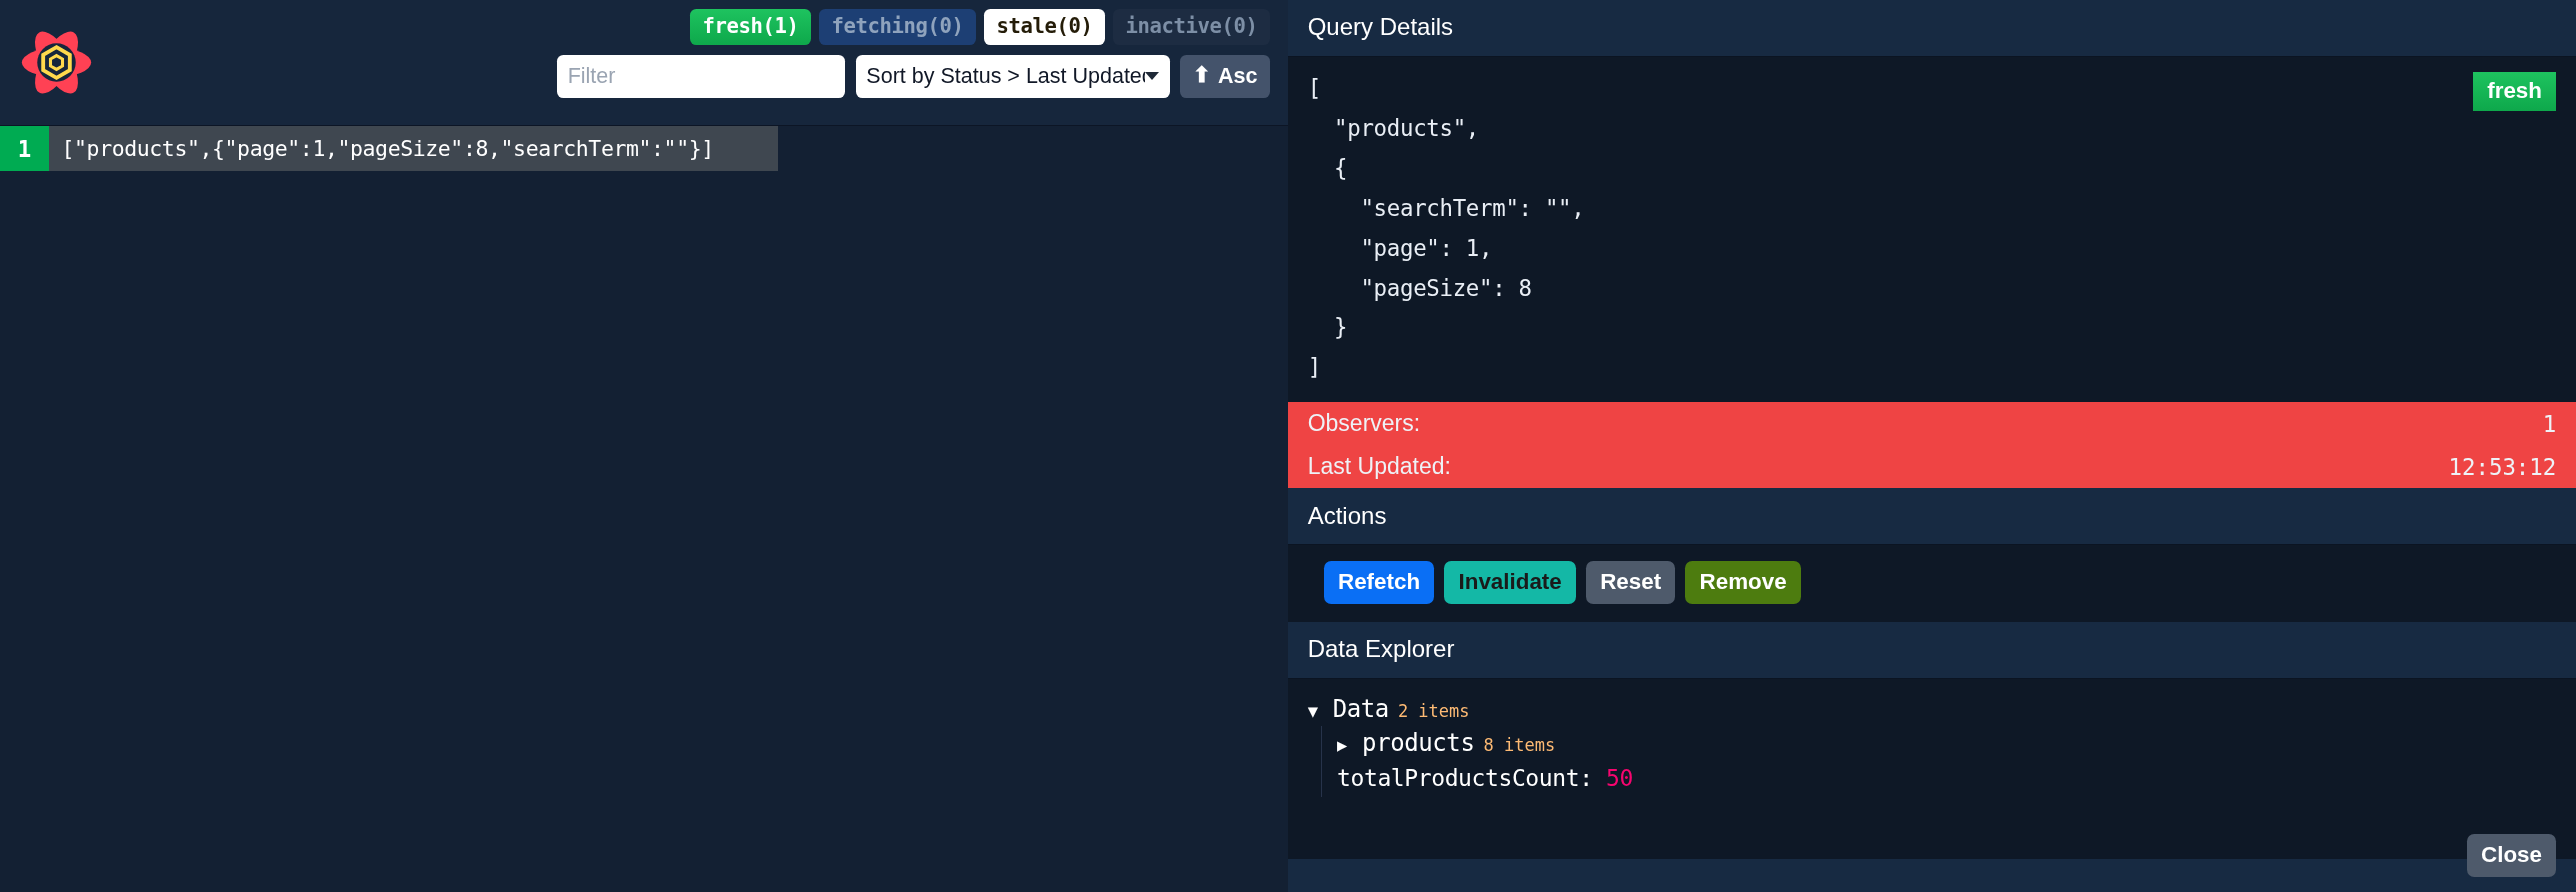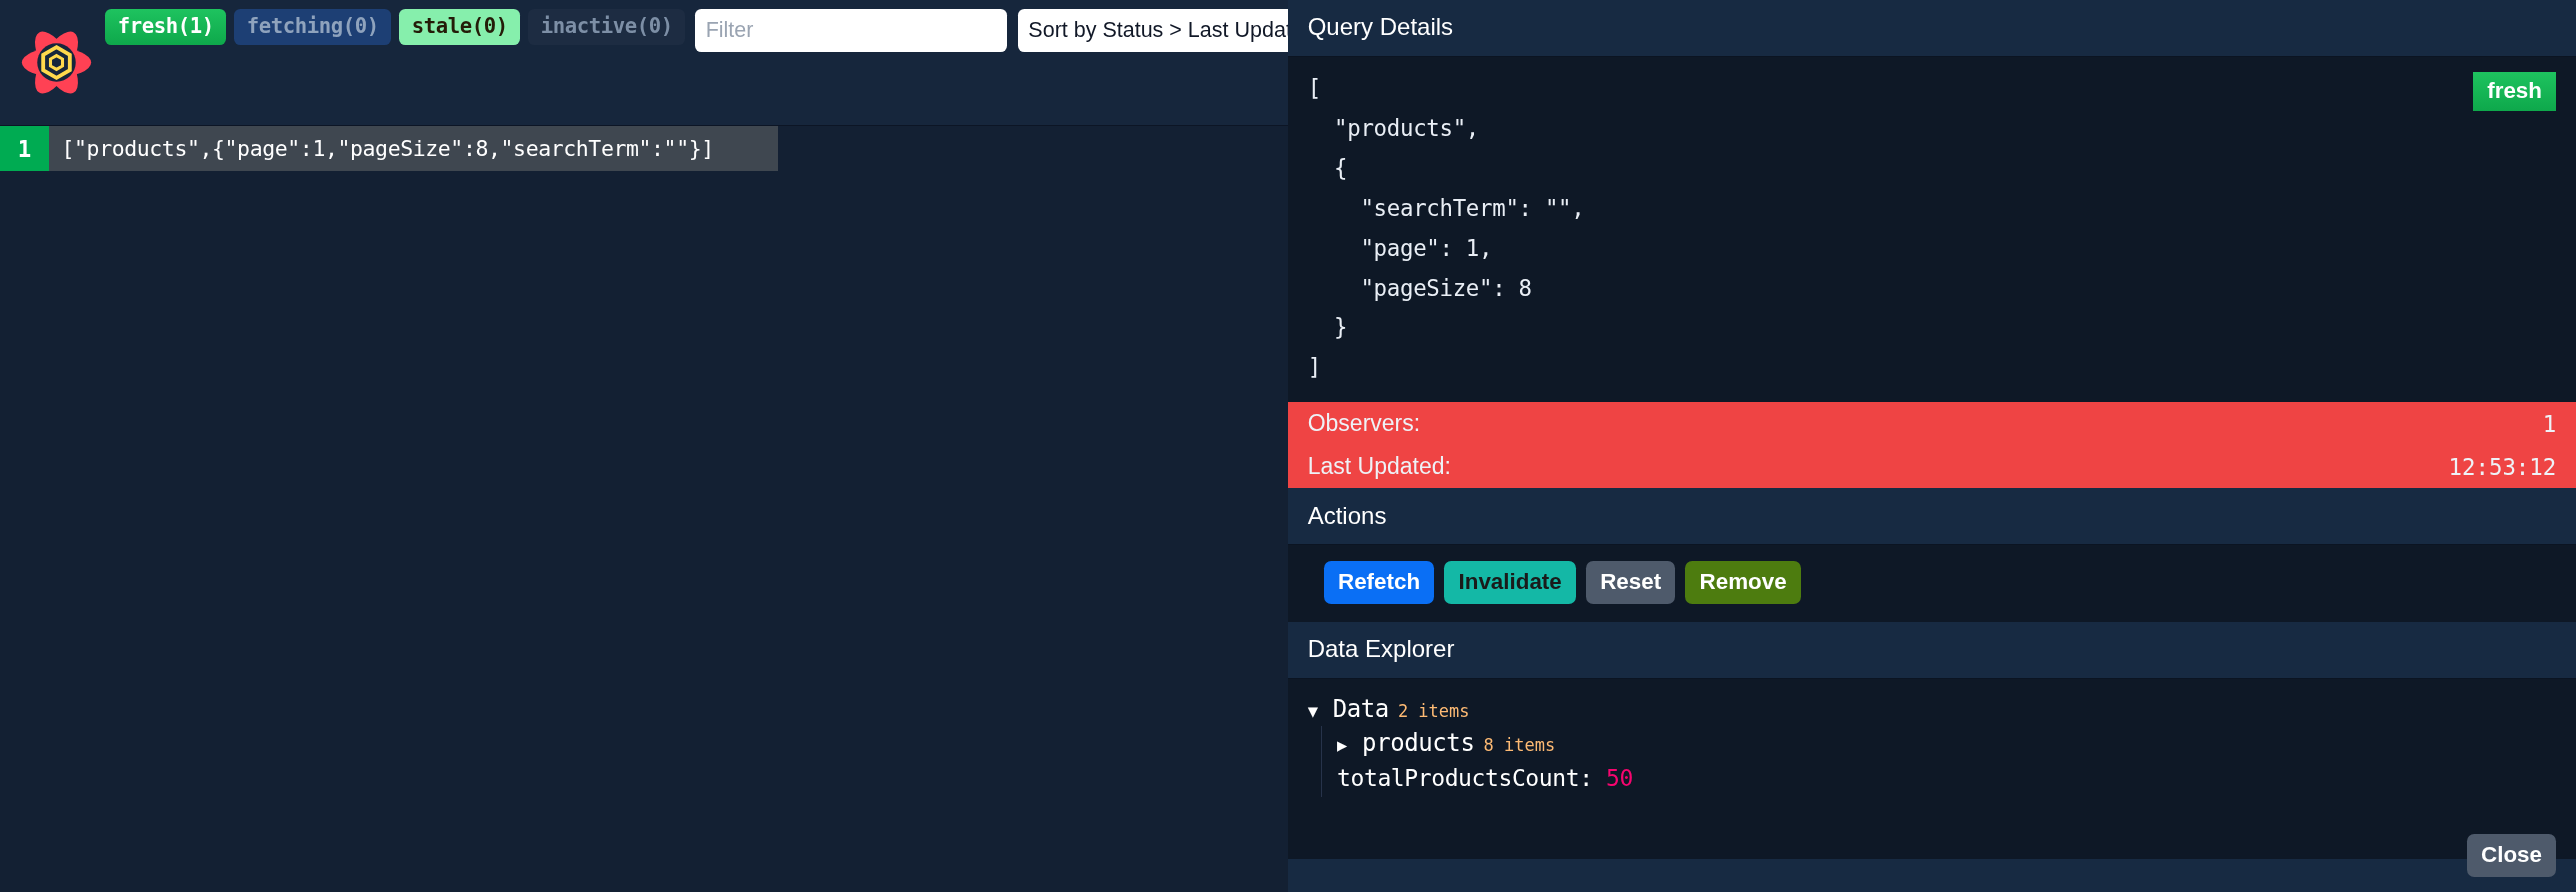--- a/index.html
+++ b/index.html
@@ -49,21 +49,22 @@
     align-items: center;
     justify-content: center;
     margin-left: 7.2px;
     flex: 0 0 98px;
   }
   .logo-svg { width: 77px; height: 77px; display:block; }
 
   .header-controls {
     margin-left: auto;
     display: flex;
-    align-items: flex-start;
+    flex-direction: column;
+    align-items: flex-end;
     padding-right: 18px;
     padding-top: 9px;
     gap: 9.8px;
   }
   .status-row {
     display: flex;
     gap: 8px;
     align-items: center;
   }
   .status-btn {
@@ -79,35 +80,35 @@
   }
   .status-fresh {
     background: linear-gradient(180deg, #1ec35f 0%, #0ea84b 100%);
     color: #ffffff;
   }
   .status-fetching {
     background: #1d3f74;
     color: #8fa3bd;
   }
   .status-stale {
-    background: #86efac;
+    background: #ffffff;
     color: #241c08;
   }
   .status-inactive {
     background: #1d2c42;
     color: #7d8fa6;
   }
 
   .filter-row {
     display: flex;
     gap: 10.7px;
     align-items: center;
   }
   .filter-input {
-    width: 312px;
+    width: 288px;
     height: 43px;
     border-radius: 6.3px;
     border: none;
     outline: none;
     background: #ffffff;
     color: #111827;
     font-size: 21.5px;
     font-family: "Liberation Sans", sans-serif;
     padding: 0 10.7px;
     box-sizing: border-box;

